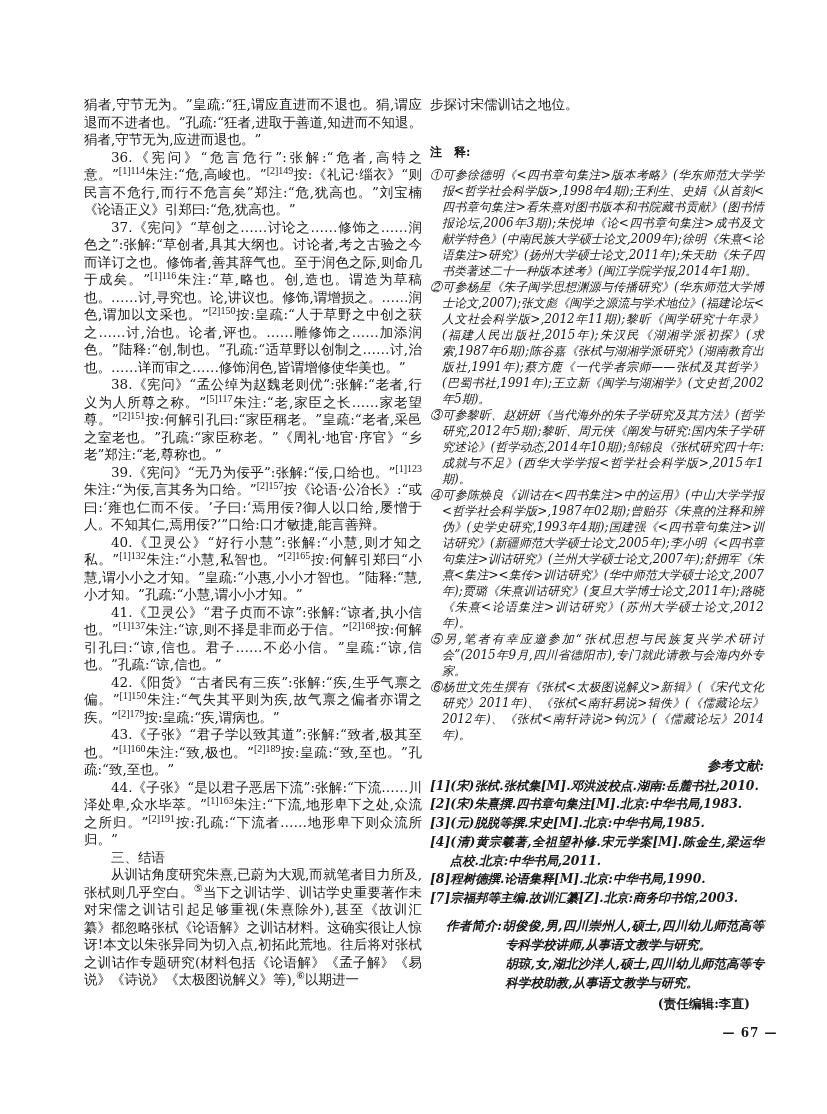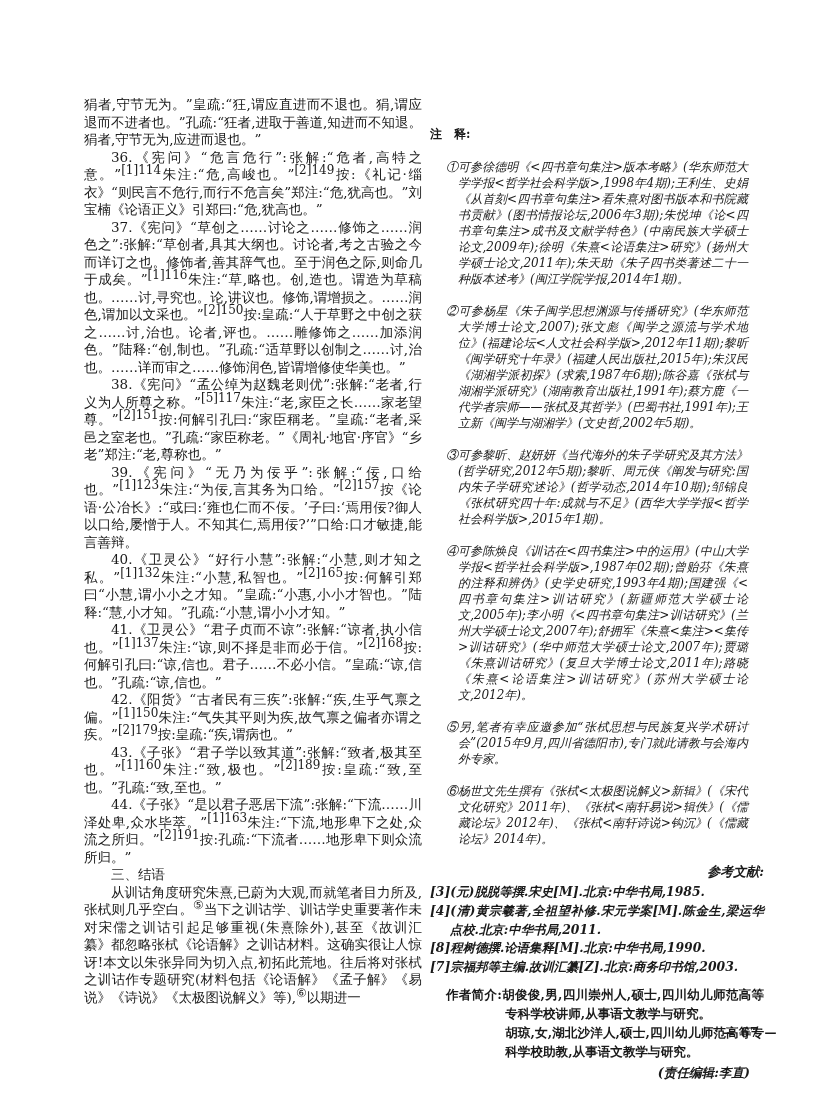--- a/index.html
+++ b/index.html
@@ -19,32 +19,33 @@
   p.body {
     margin:0;
     font-size:13.5px;
     line-height:17.5px;
     text-align:justify;
     text-justify:inter-ideograph;
   }
   p.indent { text-indent:2em; }
   p.heading { font-weight:normal; text-indent:2em; }
   sup {
-    font-size:12px;
+    font-size:10px;
     line-height:0;
     vertical-align:super;
+    font-family:Liberation Serif, serif;
   }
 
   .notes-heading {
     margin:30px 0 6px 0;
     font-size:12px;
     font-weight:bold;
   }
   p.note {
-    margin:16px;
+    margin:0;
     font-size:12px;
     line-height:16px;
     font-style:italic;
     text-align:justify;
     text-justify:inter-ideograph;
     padding-left:1em;
     text-indent:-1em;
   }
 
   .refs-heading {
@@ -61,36 +62,36 @@
     font-style:italic;
     font-weight:bold;
     text-align:justify;
     padding-left:1.6em;
     text-indent:-1.6em;
   }
 
   .bio {
     margin-top:8px;
     padding-left:4.7em;
+    font-style:italic;
     font-weight:bold;
   }
   p.bio-line {
     margin:0;
     font-size:12.6px;
     line-height:19px;
     text-align:justify;
   }
   p.bio-first { text-indent:-4.7em; }
   .bio-label { font-weight:bold; }
 
   p.editor {
     margin:2px 0 0 0;
     font-size:12.6px;
     line-height:19px;
-    font-style:italic;
     font-weight:bold;
     text-align:right;
     padding-right:14px;
   }
 
   .pagenum {
     position:absolute;
     top:1026px;
     left:690px;
     width:120px;
@@ -114,33 +115,36 @@
       <p class="body indent">40.《卫灵公》“好行小慧”:张解:“小慧,则才知之私。”<sup>[1]132</sup>朱注:“小慧,私智也。”<sup>[2]165</sup>按:何解引郑曰“小慧,谓小小之才知。”皇疏:“小惠,小小才智也。”陆释:“慧,小才知。”孔疏:“小慧,谓小小才知。”</p>
       <p class="body indent">41.《卫灵公》“君子贞而不谅”:张解:“谅者,执小信也。”<sup>[1]137</sup>朱注:“谅,则不择是非而必于信。”<sup>[2]168</sup>按:何解引孔曰:“谅,信也。君子……不必小信。”皇疏:“谅,信也。”孔疏:“谅,信也。”</p>
       <p class="body indent">42.《阳货》“古者民有三疾”:张解:“疾,生乎气禀之偏。”<sup>[1]150</sup>朱注:“气失其平则为疾,故气禀之偏者亦谓之疾。”<sup>[2]179</sup>按:皇疏:“疾,谓病也。”</p>
       <p class="body indent">43.《子张》“君子学以致其道”:张解:“致者,极其至也。”<sup>[1]160</sup>朱注:“致,极也。”<sup>[2]189</sup>按:皇疏:“致,至也。”孔疏:“致,至也。”</p>
       <p class="body indent">44.《子张》“是以君子恶居下流”:张解:“下流……川泽处卑,众水毕萃。”<sup>[1]163</sup>朱注:“下流,地形卑下之处,众流之所归。”<sup>[2]191</sup>按:孔疏:“下流者……地形卑下则众流所归。”</p>
       <p class="body heading">三、结语</p>
       <p class="body indent">从训诂角度研究朱熹,已蔚为大观,而就笔者目力所及,张栻则几乎空白。<sup>⑤</sup>当下之训诂学、训诂学史重要著作未对宋儒之训诂引起足够重视(朱熹除外),甚至《故训汇纂》都忽略张栻《论语解》之训诂材料。这确实很让人惊讶!本文以朱张异同为切入点,初拓此荒地。往后将对张栻之训诂作专题研究(材料包括《论语解》《孟子解》《易说》《诗说》《太极图说解义》等),<sup>⑥</sup>以期进一</p>
     </div>
 
   <div class="col" id="right-col">
+    <p class="body">步探讨宋儒训诂之地位。</p>
 
     <p class="notes-heading">注　释:</p>
     <div id="notes-list">
         <p class="note">①可参徐德明《&lt;四书章句集注&gt;版本考略》(华东师范大学学报&lt;哲学社会科学版&gt;,1998年4期);王利生、史娟《从首刻&lt;四书章句集注&gt;看朱熹对图书版本和书院藏书贡献》(图书情报论坛,2006年3期);朱悦坤《论&lt;四书章句集注&gt;成书及文献学特色》(中南民族大学硕士论文,2009年);徐明《朱熹&lt;论语集注&gt;研究》(扬州大学硕士论文,2011年);朱天助《朱子四书类著述二十一种版本述考》(闽江学院学报,2014年1期)。</p>
         <p class="note">②可参杨星《朱子闽学思想渊源与传播研究》(华东师范大学博士论文,2007);张文彪《闽学之源流与学术地位》(福建论坛&lt;人文社会科学版&gt;,2012年11期);黎昕《闽学研究十年录》(福建人民出版社,2015年);朱汉民《湖湘学派初探》(求索,1987年6期);陈谷嘉《张栻与湖湘学派研究》(湖南教育出版社,1991年);蔡方鹿《一代学者宗师——张栻及其哲学》(巴蜀书社,1991年);王立新《闽学与湖湘学》(文史哲,2002年5期)。</p>
         <p class="note">③可参黎昕、赵妍妍《当代海外的朱子学研究及其方法》(哲学研究,2012年5期);黎昕、周元侠《阐发与研究:国内朱子学研究述论》(哲学动态,2014年10期);邹锦良《张栻研究四十年:成就与不足》(西华大学学报&lt;哲学社会科学版&gt;,2015年1期)。</p>
         <p class="note">④可参陈焕良《训诂在&lt;四书集注&gt;中的运用》(中山大学学报&lt;哲学社会科学版&gt;,1987年02期);曾贻芬《朱熹的注释和辨伪》(史学史研究,1993年4期);国建强《&lt;四书章句集注&gt;训诂研究》(新疆师范大学硕士论文,2005年);李小明《&lt;四书章句集注&gt;训诂研究》(兰州大学硕士论文,2007年);舒拥军《朱熹&lt;集注&gt;&lt;集传&gt;训诂研究》(华中师范大学硕士论文,2007年);贾璐《朱熹训诂研究》(复旦大学博士论文,2011年);路晓《朱熹&lt;论语集注&gt;训诂研究》(苏州大学硕士论文,2012年)。</p>
         <p class="note">⑤另,笔者有幸应邀参加“张栻思想与民族复兴学术研讨会”(2015年9月,四川省德阳市),专门就此请教与会海内外专家。</p>
         <p class="note">⑥杨世文先生撰有《张栻&lt;太极图说解义&gt;新辑》(《宋代文化研究》2011年)、《张栻&lt;南轩易说&gt;辑佚》(《儒藏论坛》2012年)、《张栻&lt;南轩诗说&gt;钩沉》(《儒藏论坛》2014年)。</p>
       </div>
 
     <p class="refs-heading">参考文献:</p>
     <div id="refs-list">
+        <p class="ref">[1](宋)张栻.张栻集[M].邓洪波校点.湖南:岳麓书社,2010.</p>
+        <p class="ref">[2](宋)朱熹撰.四书章句集注[M].北京:中华书局,1983.</p>
         <p class="ref">[3](元)脱脱等撰.宋史[M].北京:中华书局,1985.</p>
         <p class="ref">[4](清)黄宗羲著,全祖望补修.宋元学案[M].陈金生,梁运华点校.北京:中华书局,2011.</p>
         <p class="ref">[8]程树德撰.论语集释[M].北京:中华书局,1990.</p>
         <p class="ref">[7]宗福邦等主编.故训汇纂[Z].北京:商务印书馆,2003.</p>
       </div>
 
     <div class="bio">
       <p class="bio-line bio-first"><span class="bio-label">作者简介:</span><span>胡俊俊,男,四川崇州人,硕士,四川幼儿师范高等专科学校讲师,从事语文教学与研究。</span></p>
       <p class="bio-line">胡琼,女,湖北沙洋人,硕士,四川幼儿师范高等专科学校助教,从事语文教学与研究。</p>
     </div>

